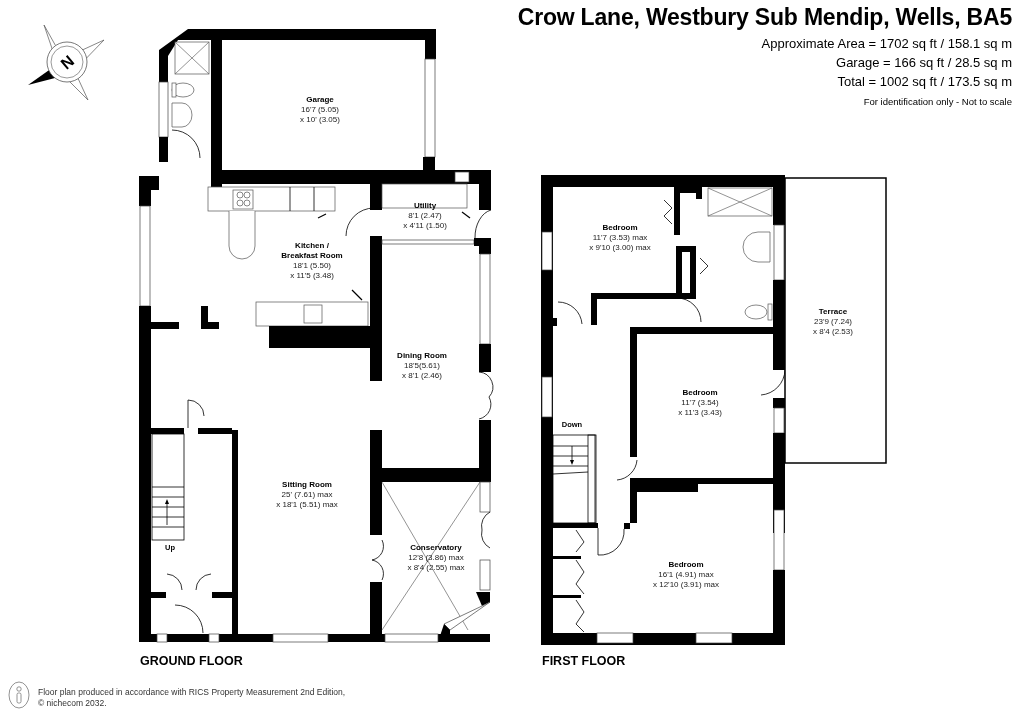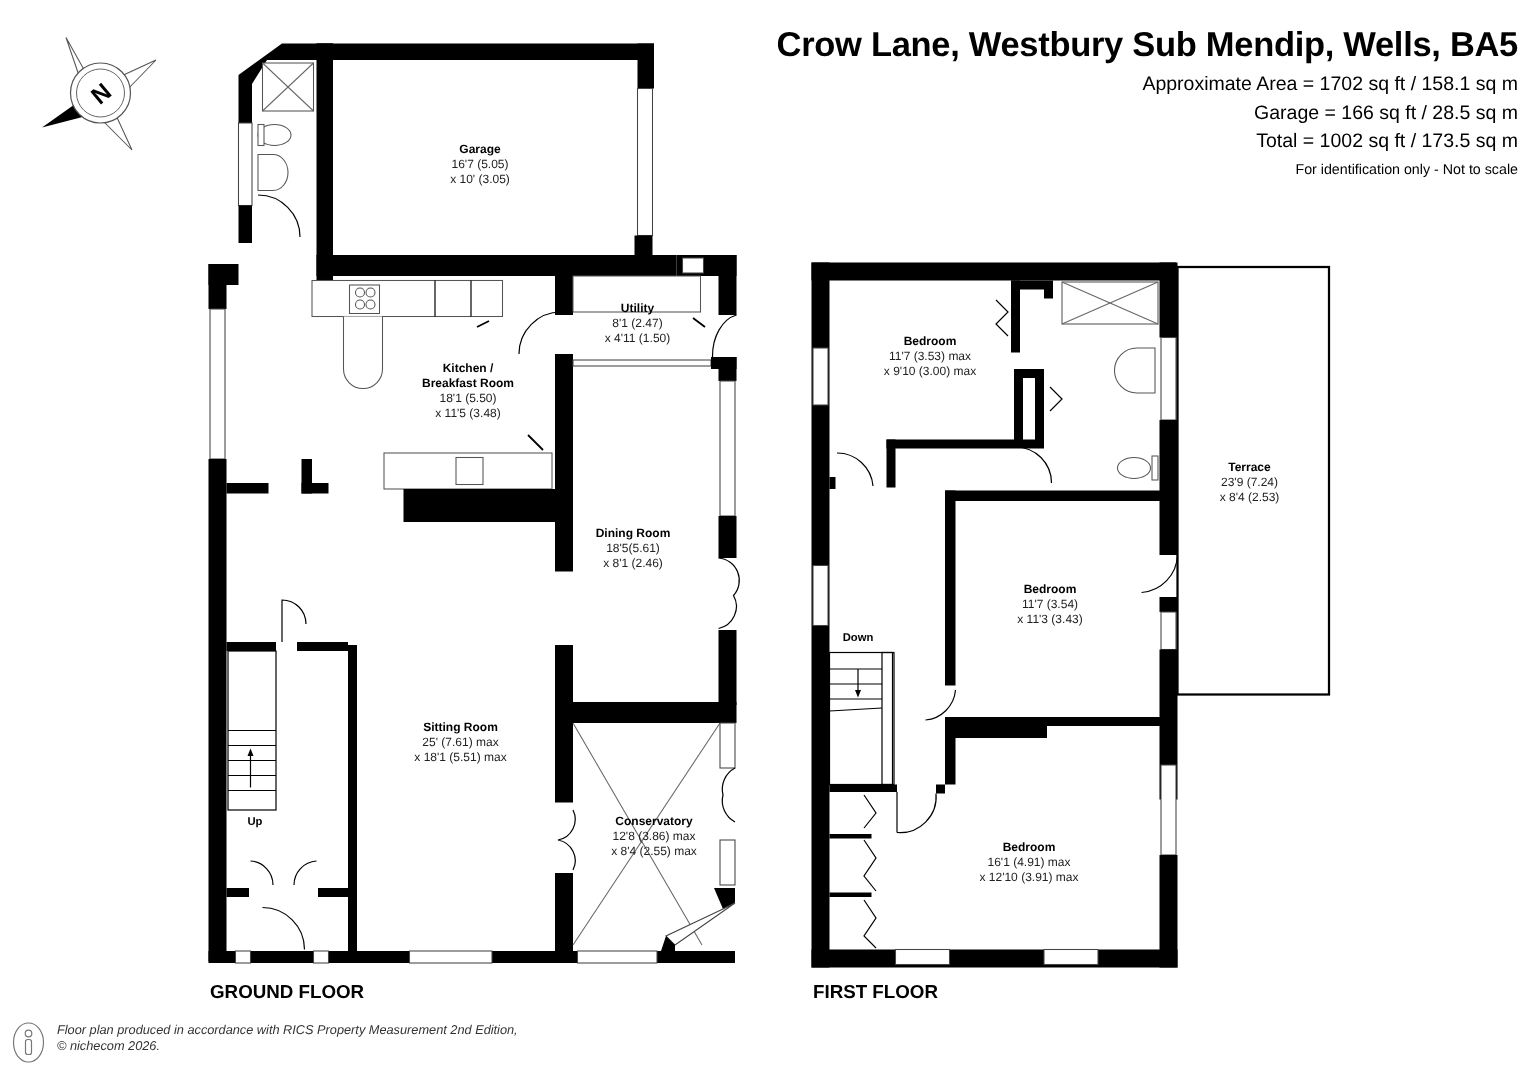--- a/index.html
+++ b/index.html
@@ -1,22 +1,22 @@
 <!DOCTYPE html>
 <html><head>
 <meta charset="utf-8">
 <style>
   html, body { margin: 0; padding: 0; background: #ffffff; }
   body { width: 1024px; height: 715px; position: relative; overflow: hidden;
          font-family: "Liberation Sans", "DejaVu Sans", sans-serif; color: #000; }
   .header { position: absolute; right: 12px; top: 0; text-align: right; }
-  .title { font-size: 23px; font-weight: bold; line-height: 34px; letter-spacing: -0.2px; margin-top: 12px; }
+  .title { font-size: 23px; font-weight: bold; line-height: 34px; letter-spacing: -0.2px; margin-top: 0; }
   .area-line { font-size: 13px; line-height: 19px; }
   .disclaimer { font-size: 9.5px; line-height: 18px; margin-top: 2px; }
-  .footer { position: absolute; left: 8px; bottom: 6px; display: flex; align-items: flex-start; gap: 8px; font-style: italic; }
+  .footer { position: absolute; left: 8px; bottom: 6px; display: flex; align-items: flex-end; gap: 8px; }
   .footer-text { font-size: 8.5px; line-height: 11px; color: #333; }
   .footer-line2 { display: flex; gap: 14px; }
   svg.plan { position: absolute; left: 0; top: 0; }
   .wall { fill: #000; }
   .thin { fill: none; stroke: #000; stroke-width: 0.8; }
   .fix { fill: #fff; stroke: #555; stroke-width: 0.7; }
   .glass { fill: #fff; stroke: #444; stroke-width: 0.7; }
   .xline { stroke: #666; stroke-width: 0.7; }
   .lbl-name { font-size: 8px; font-weight: bold; text-anchor: middle; font-family: "Liberation Sans", sans-serif; }
   .lbl-dim { font-size: 8px; text-anchor: middle; font-family: "Liberation Sans", sans-serif; fill: #222; }
@@ -255,16 +255,16 @@
 
 <div class="footer">
   <svg width="22" height="28" viewBox="0 0 22 28">
     <ellipse cx="11" cy="14" rx="10" ry="13" fill="none" stroke="#777" stroke-width="0.8"></ellipse>
     <circle cx="11" cy="8" r="2.2" fill="none" stroke="#777" stroke-width="0.8"></circle>
     <rect x="9" y="12" width="4" height="10" rx="1.5" fill="none" stroke="#777" stroke-width="0.8"></rect>
   </svg>
   <div class="footer-text">
     <div>Floor plan produced in accordance with RICS Property Measurement 2nd Edition,</div>
     <div class="footer-line2">
-      <span>© nichecom 2026.</span>
+      <span>© nichecom 2032.</span>
     </div>
   </div>
 </div>
 
 </body></html>

